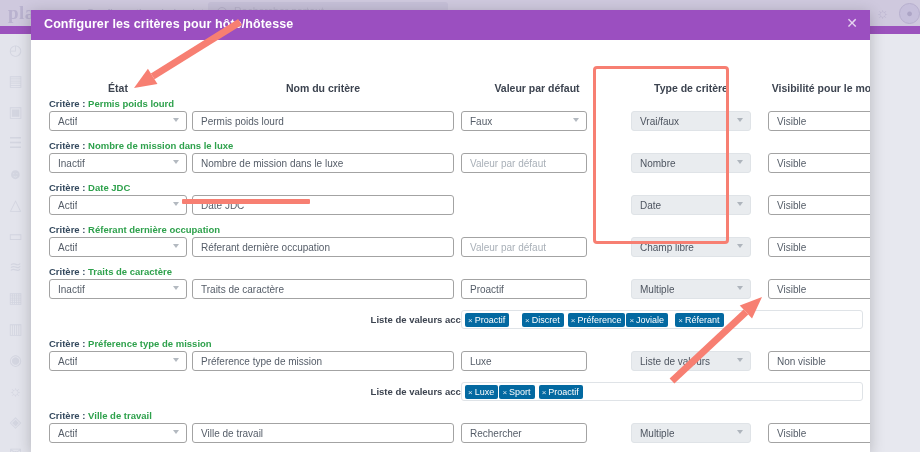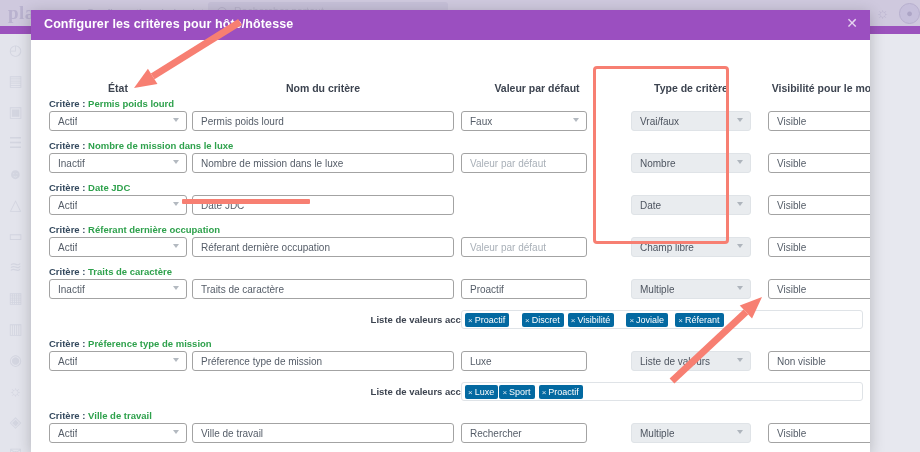--- a/index.html
+++ b/index.html
@@ -252,21 +252,21 @@
           <span class="lbl">Multiple</span>
           <span class="car"></span>
         </div>
         <div class="ctl c-vis sel" style="top: 239px;">
           <span class="lbl">Visible</span>
         </div>
         <div class="lv-label" style="top: 274px;">Liste de valeurs acceptées</div>
         <div class="lv-box" style="top: 270px;">
           <span class="tag" style="left: 3px;"><span class="x">×</span><span>Proactif</span></span>
           <span class="tag" style="left: 52px; margin-left: 8px;"><span class="x">×</span><span>Discret</span></span>
-          <span class="tag" style="left: 105.75px;"><span class="x">×</span><span>Visibilité</span></span>
+          <span class="tag" style="left: 105.75px;"><span class="x">×</span><span>Préference</span></span>
           <span class="tag" style="left: 164.4px;"><span class="x">×</span><span>Joviale</span></span>
           <span class="tag" style="left: 213.35px;"><span class="x">×</span><span>Réferant</span></span>
         </div>
         <div class="row-label" style="left: 18px; top: 298px;"><span>Critère : </span><span class="v">Préference type de mission</span></div>
         <div class="ctl c-etat sel" style="top: 311px;">
           <span class="lbl">Actif</span>
           <span class="car"></span>
         </div>
         <div class="ctl c-nom" style="top: 311px;">
           <span class="lbl">Préference type de mission</span>

